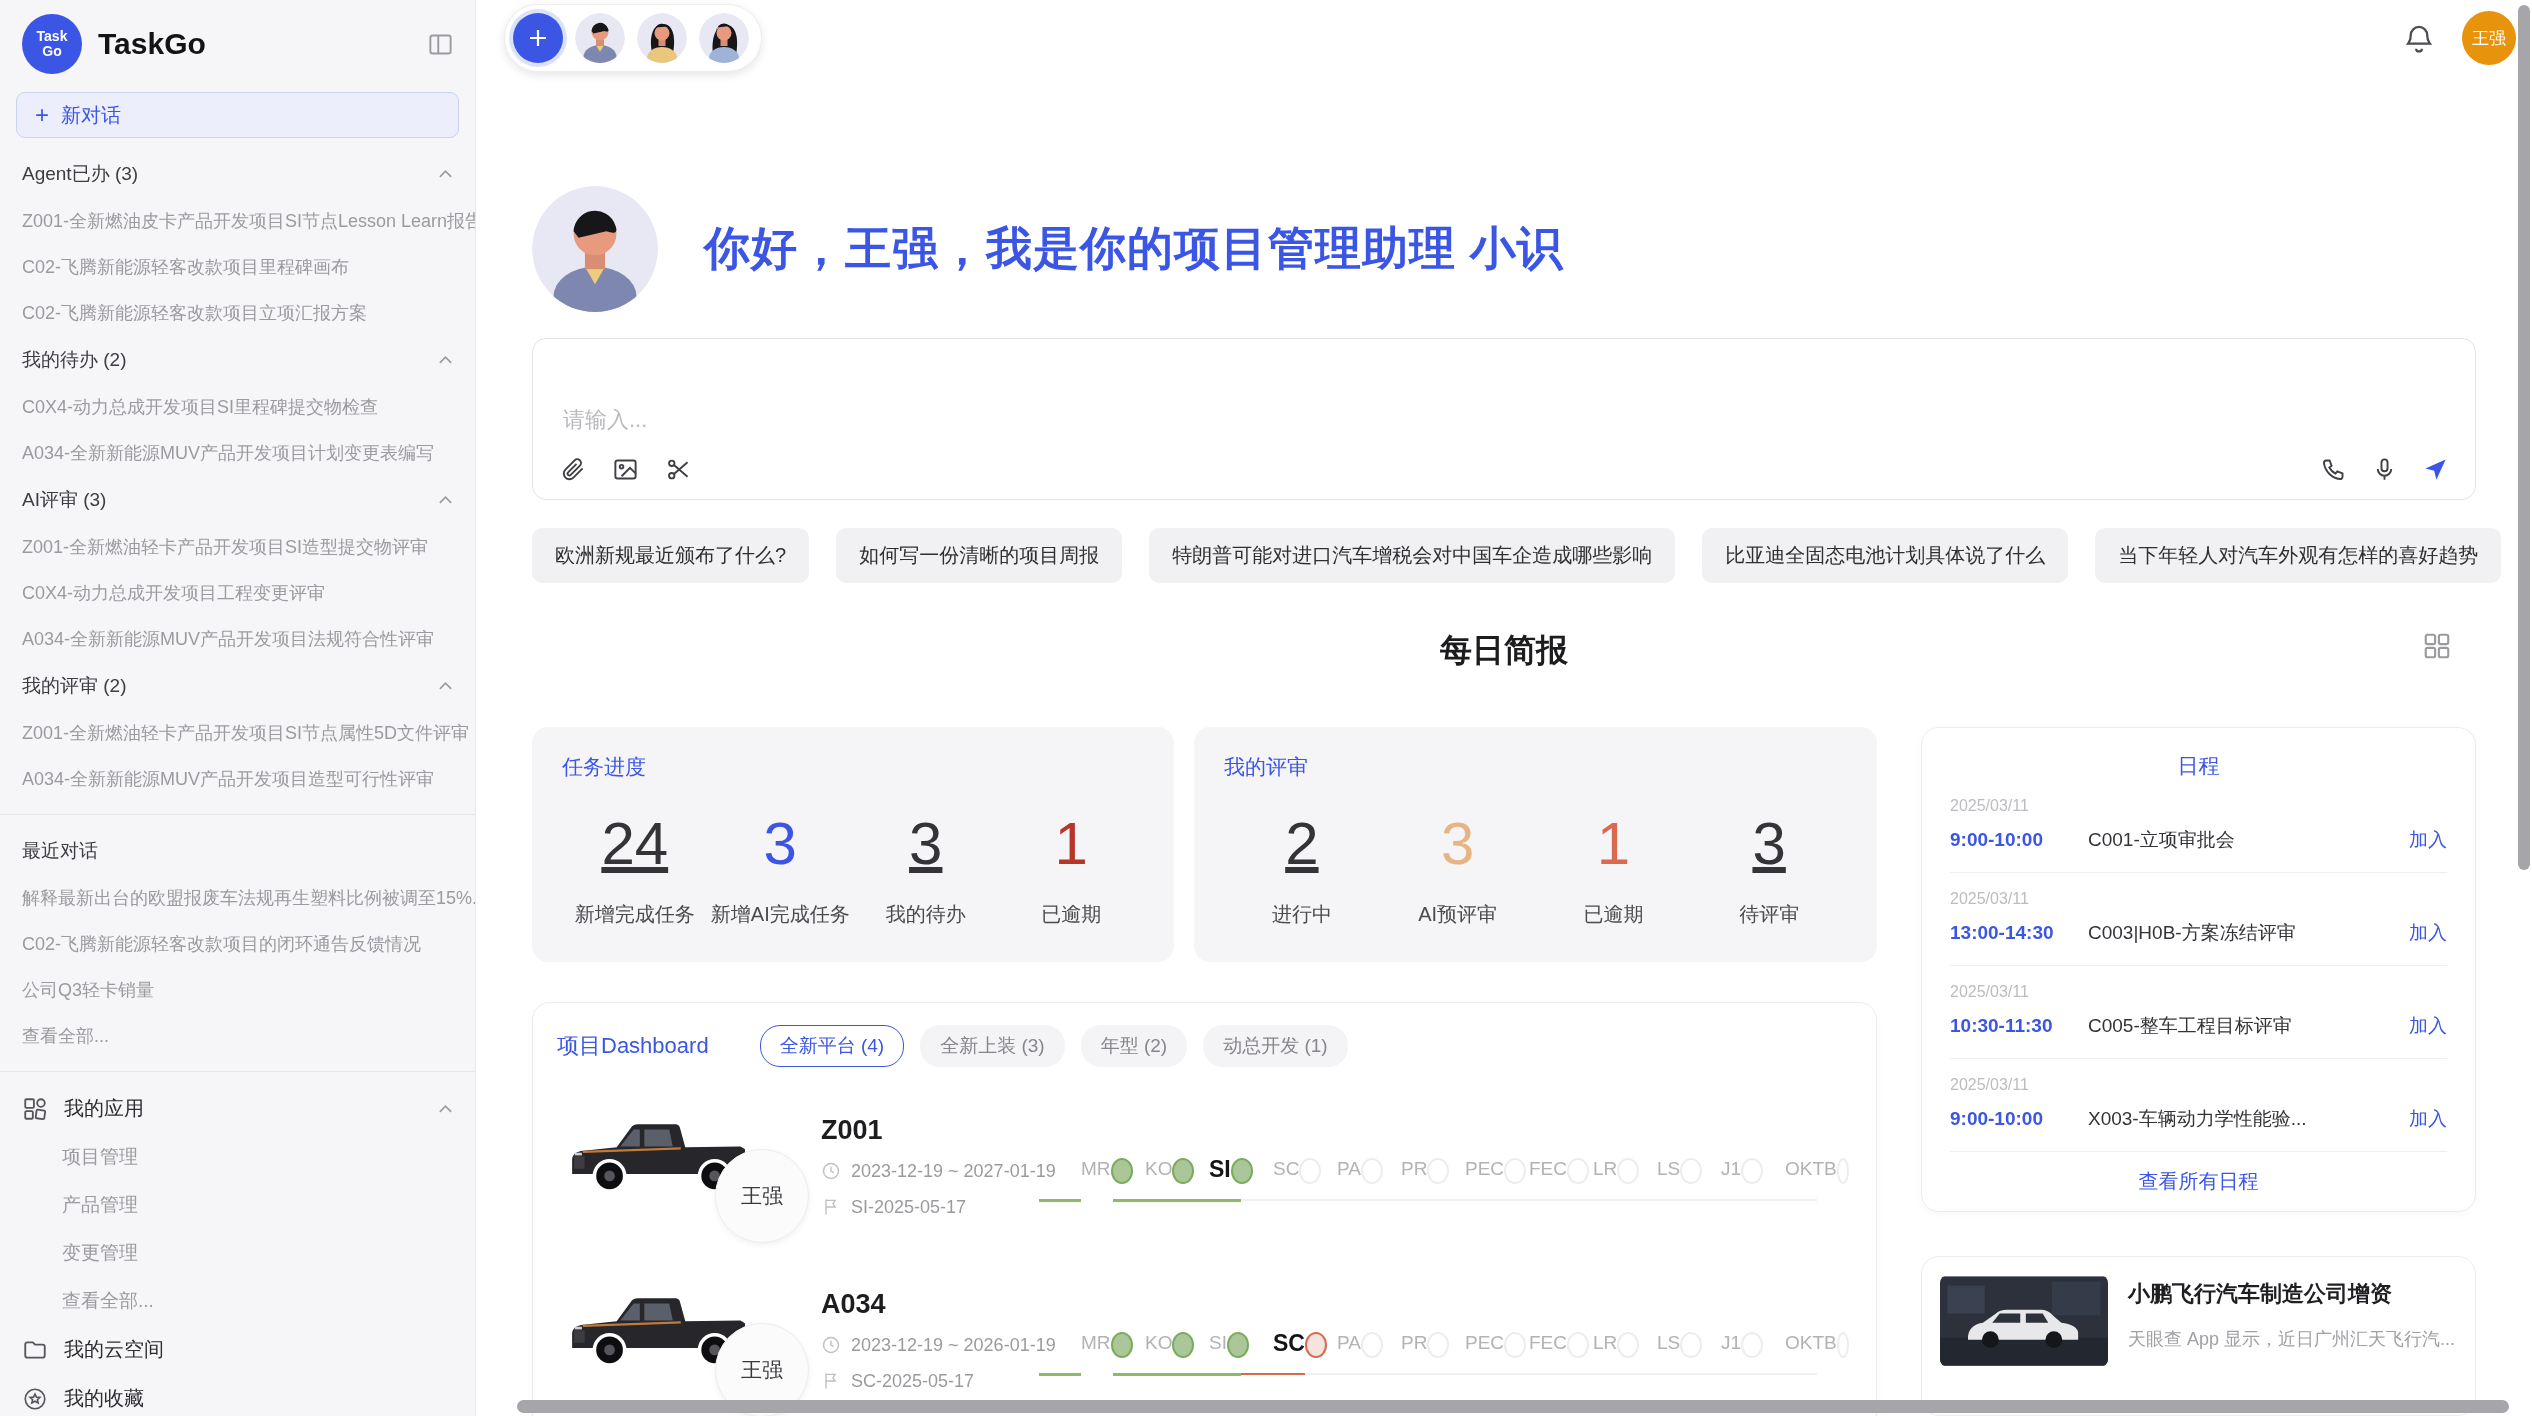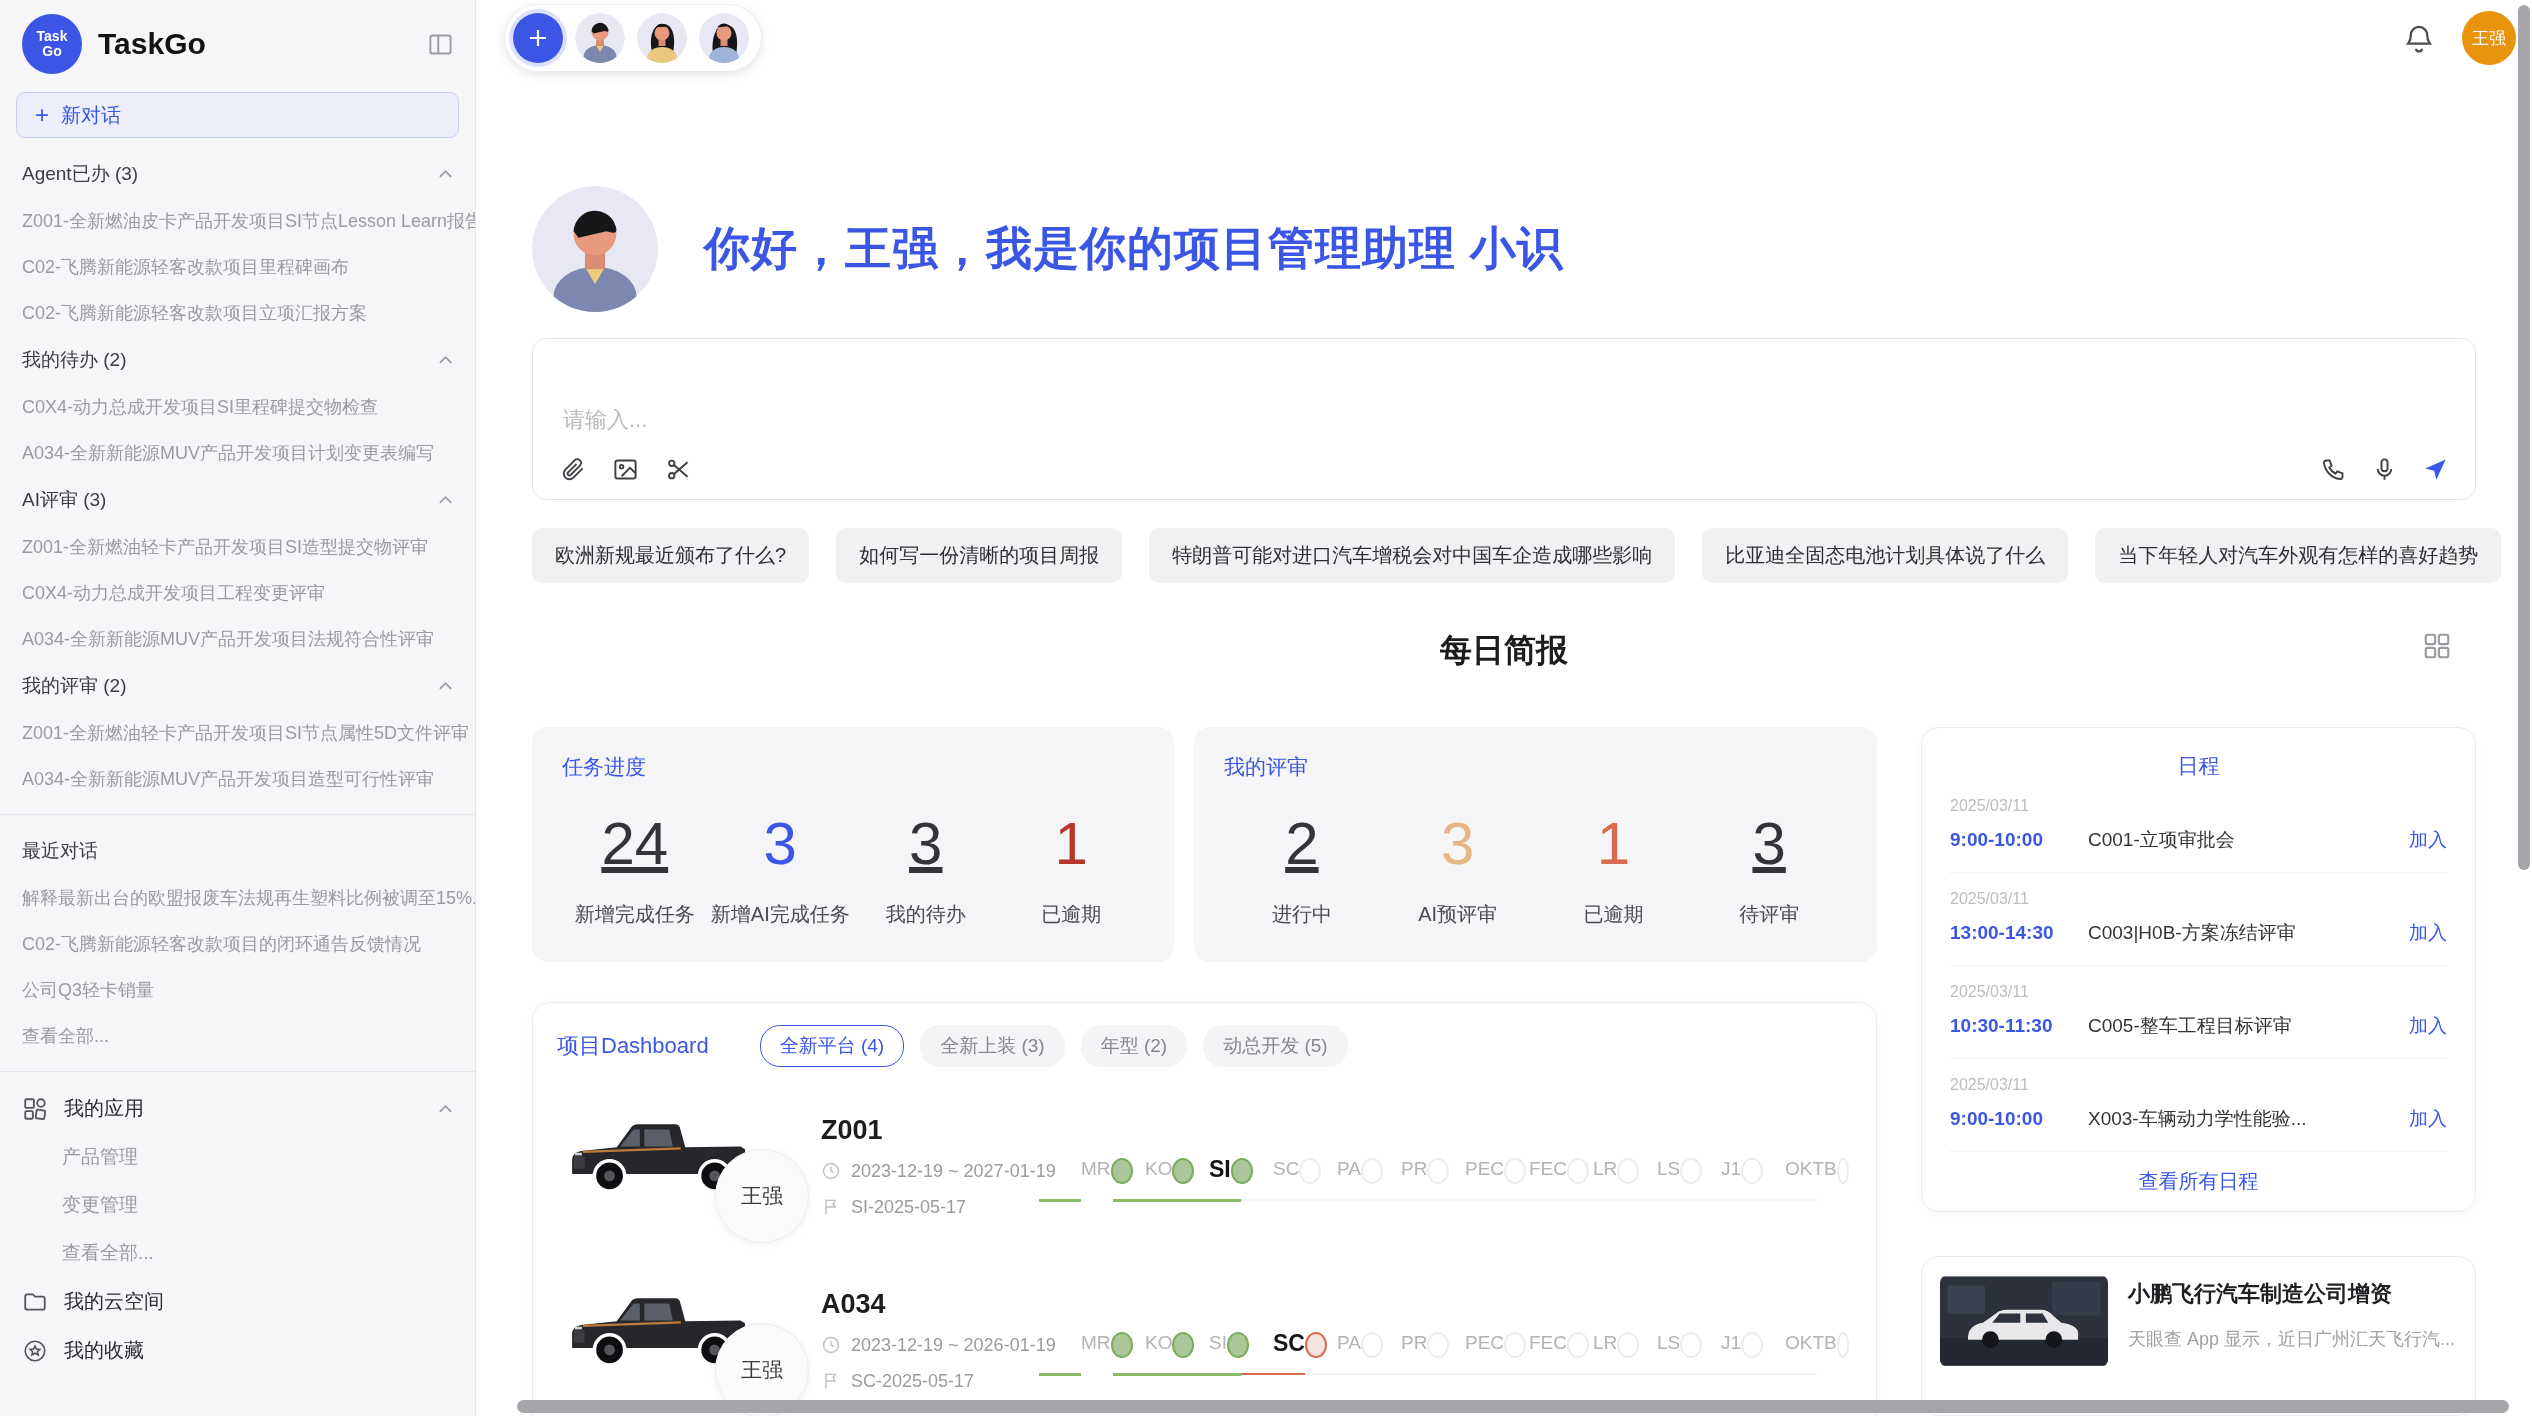--- a/index.html
+++ b/index.html
@@ -251,20 +251,21 @@
           <rect x="3" y="3" width="8" height="8" rx="1"></rect>
           <rect x="14" y="3" width="7" height="7" rx="3.5"></rect>
           <rect x="3" y="14" width="7" height="7" rx="1"></rect>
           <rect x="13" y="13" width="8" height="8" rx="1" transform="rotate(8 17 17)"></rect>
         </svg>
       <span class="grow">我的应用</span>
       <svg width="15" height="10" viewBox="0 0 16 10" fill="none" stroke="#9a9aa0" stroke-width="1.8">
           <polyline points="2,8 8,2 14,8"></polyline>
         </svg>
     </div>
+    <div class="sb-sub">项目管理</div>
     <div class="sb-sub">产品管理</div>
     <div class="sb-sub">变更管理</div>
     <div class="sb-sub">查看全部...</div>
 
     <div class="sb-link">
       <svg class="sb-ico" viewBox="0 0 24 24" fill="none" stroke="#55555b" stroke-width="1.7">
           <path d="M3 7a2 2 0 0 1 2-2h5l2 2h7a2 2 0 0 1 2 2v8a2 2 0 0 1-2 2H5a2 2 0 0 1-2-2z"></path>
         </svg>
       <span>我的云空间</span>
     </div>
@@ -419,21 +420,21 @@
           </div>
         </div>
 
         <div class="dash">
           <div class="dash-head">
             <span class="dash-title">项目Dashboard</span>
             <div class="filters">
               <span class="fchip active">全新平台 (4)</span>
               <span class="fchip">全新上装 (3)</span>
               <span class="fchip">年型 (2)</span>
-              <span class="fchip">动总开发 (5)</span>
+              <span class="fchip">动总开发 (1)</span>
             </div>
           </div>
 
           <div class="prow">
             <div class="truckwrap">
               <svg class="truck" width="196" height="107" viewBox="0 0 220 120">
                   <use href="#truck"></use>
                 </svg>
               <div class="ownerbadge">王强</div>
             </div>

